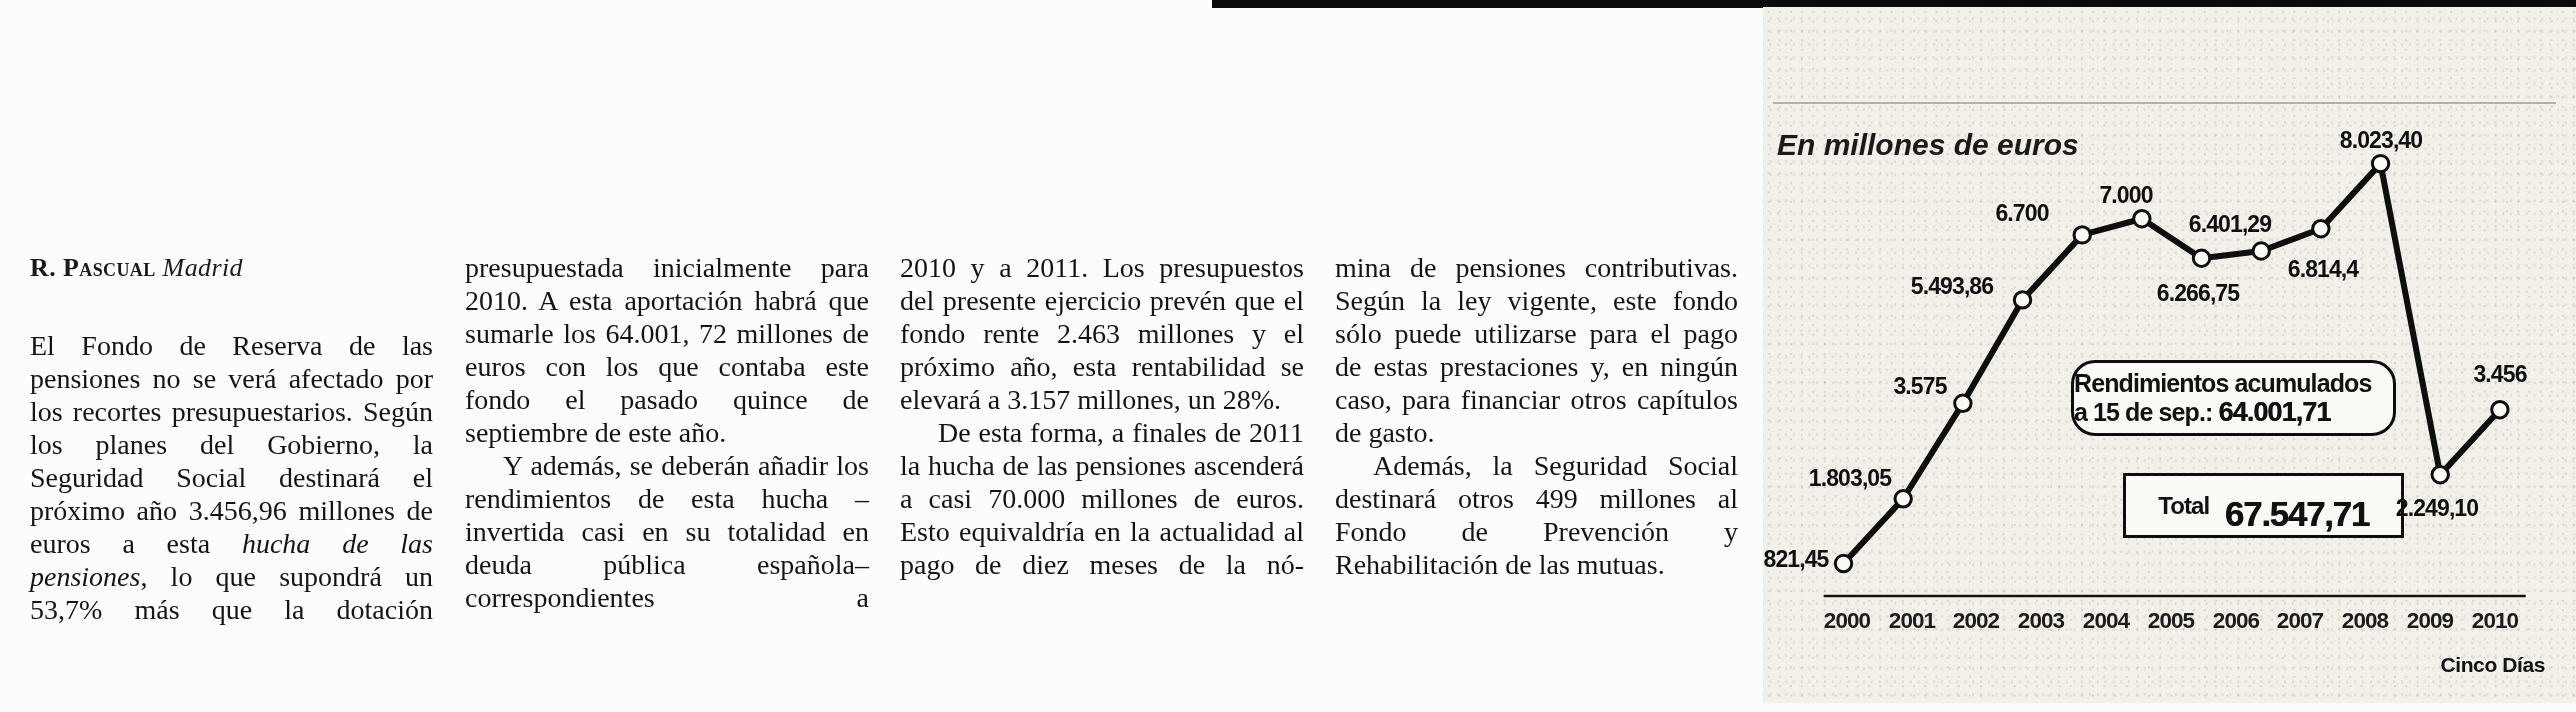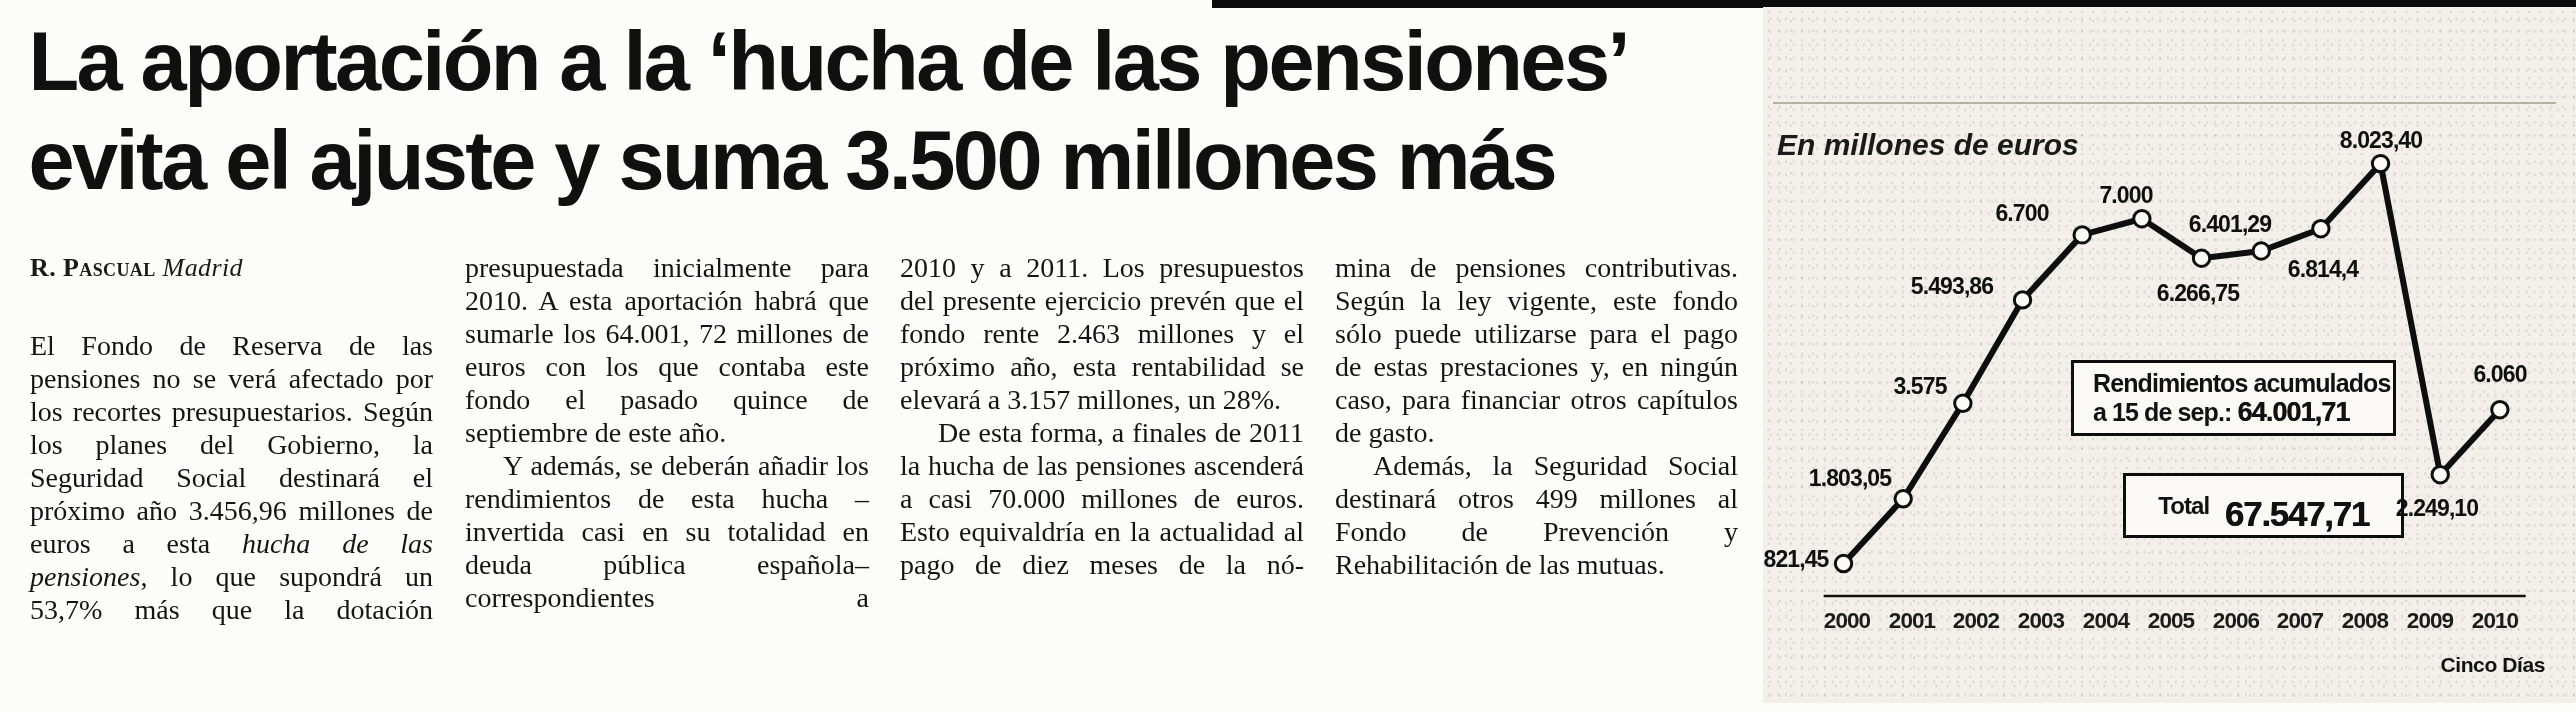--- a/index.html
+++ b/index.html
@@ -53,40 +53,36 @@
   .drop-line{stroke:#26262
 6;stroke-width:1.8px;}
   .series-line{fill:none;stroke:#0e0e0e;stroke-width:7px;stroke-linejoin:round;stroke-linecap:round;}
   .pt-marker{fill:#fbfaf6;stroke:#0e0e0e;stroke-width:3.5px;}
   .pt-label{position:absolute;transform:translate(-50%,-50%);font-size:23px;font-weight:bold;
     letter-spacing:-0.9px;white-space:nowrap;color:#0f0f0f;z-index:6;}
   .year-label{position:absolute;transform:translate(-50%,0);font-size:22.5px;font-weight:bold;
     letter-spacing:-0.9px;color:#1c1c1c;z-index:3;}
   .anno-box{position:absolute;background:#faf9f5;border:3.5px solid #0d0d0d;z-index:5;
     display:flex;flex-direction:column;justify-content:center;align-items:center;}
-  .anno-box-1{left:308px;top:353px;width:325px;height:76px;align-items:flex-start;padding-left:19px;box-sizing:border-box;}
+  .anno-box-1{left:308px;top:353px;width:325px;height:76px;align-items:flex-start;box-sizing:border-box;border-radius:24px;}
   .anno-line{font-size:25px;font-weight:bold;letter-spacing:-0.9px;line-height:29px;white-space:nowrap;}
   .anno-value{font-size:27px;text-shadow:0.4px 0 0 currentColor;}
   .anno-box-2{left:360px;top:466px;width:275px;height:59px;flex-direction:row;gap:15.6px;}
   .total-label{font-size:24px;font-weight:bold;letter-spacing:-0.9px;}
   .total-value{font-size:35px;font-weight:bold;letter-spacing:-1.3px;text-shadow:0.5px 0 0 currentColor;margin-top:16px;}
   .chart-source{position:absolute;right:31px;top:646px;font-size:21px;font-weight:bold;
     letter-spacing:-0.4px;color:#121212;}
 </style>
 </head>
 <body>
 
 <div id="page">
 
   <div class="top-rule"></div>
 
-  <div class="headline">
-    <div>La aportación a la ‘hucha de las pensiones’</div>
-    <div>evita el ajuste y suma 3.500 millones más</div>
-  </div>
 
   <div class="col col-1">
     <div class="byline">
       <span class="byline-author">R. Pascual</span>
       <span class="byline-location">Madrid</span>
     </div>
     <div class="paras" id="col-paras-0">
         <p class="cont"><span>El Fondo de Reserva de las pensiones no se verá afectado por los recortes presupuestarios. Según los planes del Gobierno, la Seguridad Social destinará el próximo año 3.456,96 millones de euros a esta </span><span class="seg-italic">hucha de las pensiones</span><span>, lo que supondrá un 53,7% más que la dotación</span></p>
       </div>
   </div>
@@ -147,21 +143,21 @@
         <div class="pt-label" style="left: 87px; top: 471px;">1.803,05</div>
         <div class="pt-label" style="left: 157px; top: 379px;">3.575</div>
         <div class="pt-label" style="left: 189px; top: 279px;">5.493,86</div>
         <div class="pt-label" style="left: 259px; top: 206px;">6.700</div>
         <div class="pt-label" style="left: 363px; top: 188px;">7.000</div>
         <div class="pt-label" style="left: 435px; top: 286px;">6.266,75</div>
         <div class="pt-label" style="left: 467px; top: 217px;">6.401,29</div>
         <div class="pt-label" style="left: 560px; top: 262px;">6.814,4</div>
         <div class="pt-label" style="left: 618px; top: 133px;">8.023,40</div>
         <div class="pt-label" style="left: 674px; top: 501px;">2.249,10</div>
-        <div class="pt-label" style="left: 737px; top: 367px;">6.060</div>
+        <div class="pt-label" style="left: 737px; top: 367px;">3.456</div>
         <div class="year-label" style="left: 84px; top: 601px;">2000</div>
         <div class="year-label" style="left: 149px; top: 601px;">2001</div>
         <div class="year-label" style="left: 213px; top: 601px;">2002</div>
         <div class="year-label" style="left: 278px; top: 601px;">2003</div>
         <div class="year-label" style="left: 343px; top: 601px;">2004</div>
         <div class="year-label" style="left: 408px; top: 601px;">2005</div>
         <div class="year-label" style="left: 473px; top: 601px;">2006</div>
         <div class="year-label" style="left: 537px; top: 601px;">2007</div>
         <div class="year-label" style="left: 602px; top: 601px;">2008</div>
         <div class="year-label" style="left: 667px; top: 601px;">2009</div>

